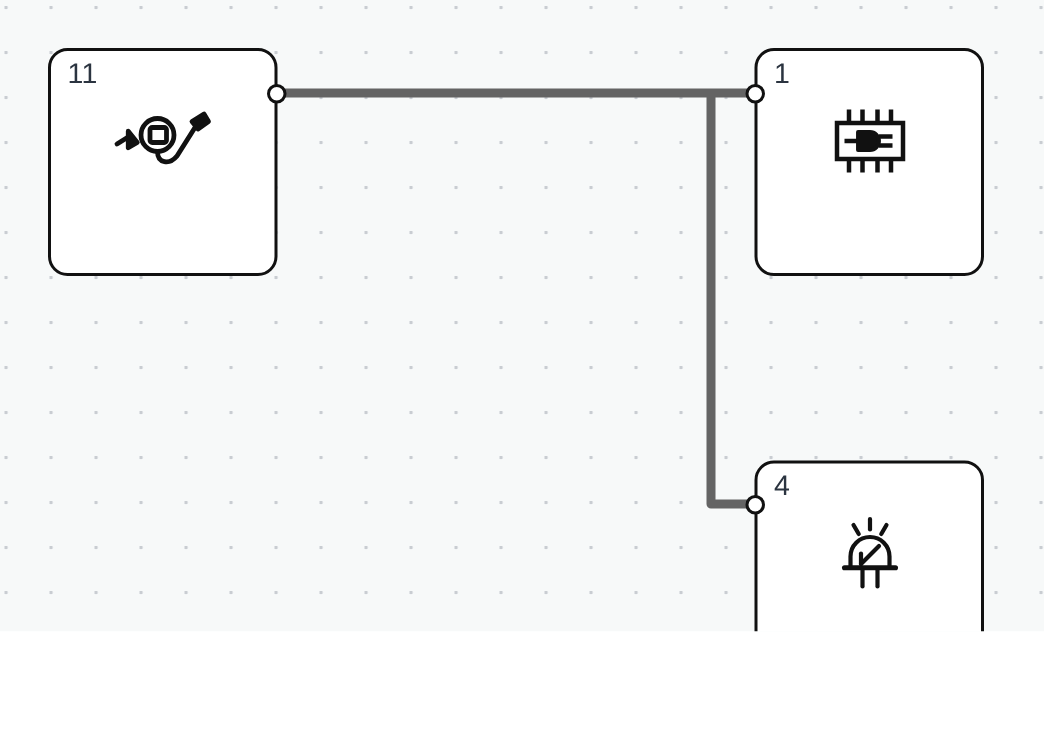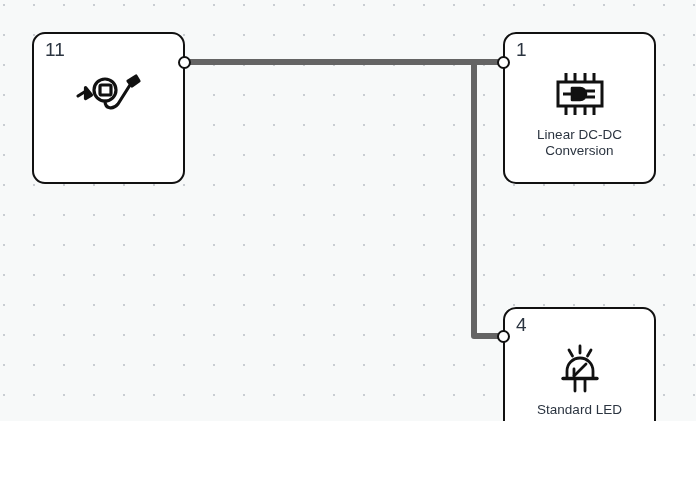--- a/index.html
+++ b/index.html
@@ -139,22 +139,20 @@
 
           <path d="M22 19 L30 19 A6 6 0 0 1 30 31 L22 31 Z"></path>
         </g>
         <g stroke="#111111" stroke-width="3" stroke-linecap="butt" fill="none">
 
           <path d="M36 22 L45 22"></path>
           <path d="M36 28 L45 28"></path>
         </g>
       </svg>
     </span>
-    <span class="node-label">Linear DC-DC
-Conversion</span>
   </div>
 
   <div class="node" id="node-led">
     <span class="node-number">4</span>
     <span class="node-icon">
       <svg width="50" height="50" viewBox="0 0 50 50" xmlns="http://www.w3.org/2000/svg">
         <g stroke="#111111" stroke-width="2.8" fill="none" stroke-linecap="round" stroke-linejoin="round">
 
           <path d="M25 2 L25 9"></path>
           <path d="M14 6 L17.5 12"></path>
@@ -165,20 +163,19 @@
           <path d="M8 34.5 L42 34.5" stroke-width="3.4"></path>
 
           <path d="M19 32 L31 20"></path>
           <path d="M19 25 L19 32"></path>
 
           <path d="M20 36 L20 47"></path>
           <path d="M30 36 L30 47"></path>
         </g>
       </svg>
     </span>
-    <span class="node-label">Standard LED</span>
   </div>
 
   <div class="port" id="port-usb-out"></div>
   <div class="port" id="port-dcdc-in"></div>
   <div class="port" id="port-led-in"></div>
 
 </div>
 
 </body></html>

